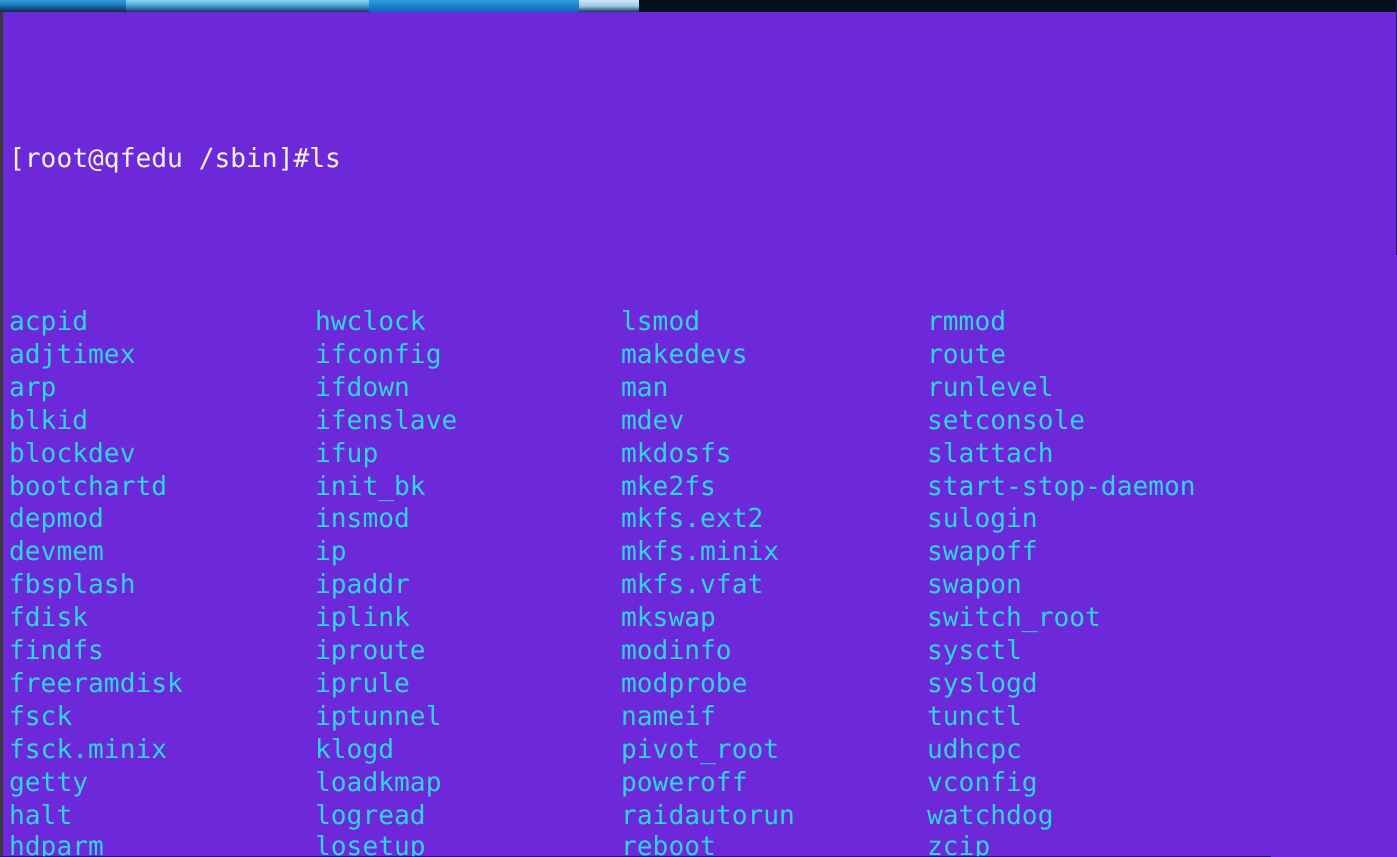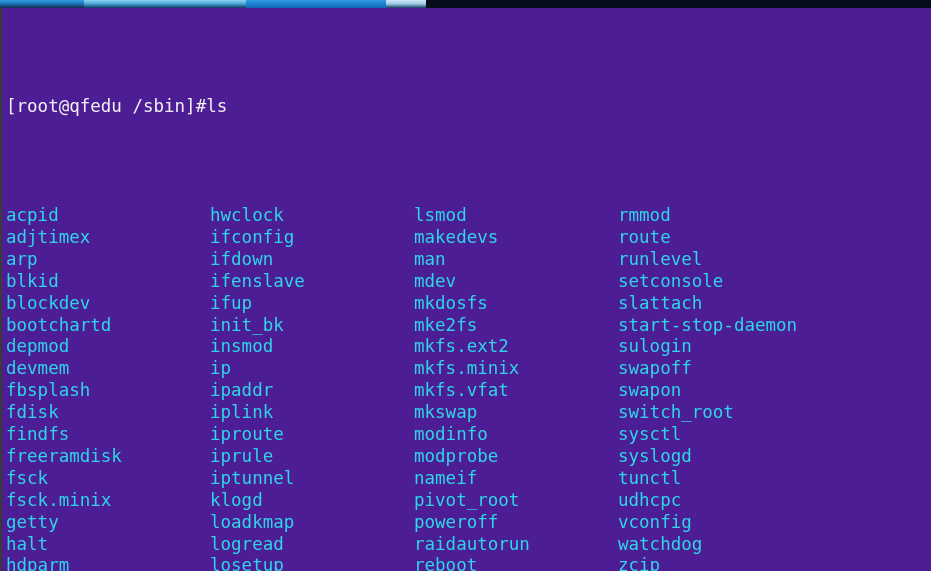--- a/index.html
+++ b/index.html
@@ -4,21 +4,21 @@
 <style>
   html, body {
     margin: 0;
     padding: 0;
     background: #000000;
   }
   #screen {
     position: relative;
     width: 931px;
     height: 571px;
-    background: #4c1d95;
+    background: #6d28d9;
     overflow: hidden;
     font-family: "DejaVu Sans Mono", "Liberation Mono", monospace;
   }
 
   
   #tabstrip {
     position: absolute;
     left: 0; top: 0;
     width: 931px;
     height: 8px;

